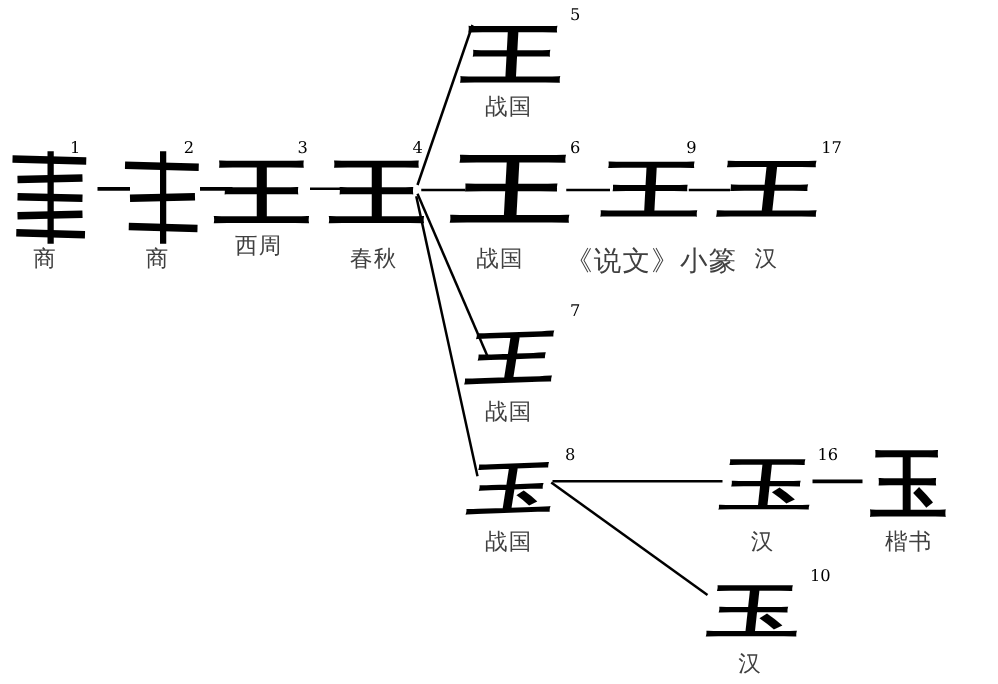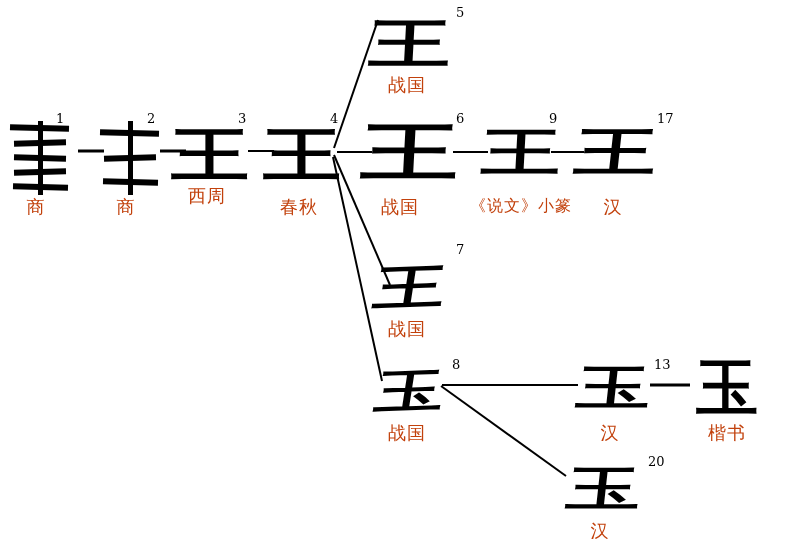--- a/index.html
+++ b/index.html
@@ -49,27 +49,27 @@
     font-size: 13px;
     color: #000000;
     line-height: 1;
     white-space: nowrap;
   }
   .era {
     position: absolute;
     transform: translateX(-50%);
     font-family: Liberation Serif, serif;
     font-size: 18px;
-    color: #c2410c;
+    color: #404040;
     line-height: 1;
     white-space: nowrap;
     letter-spacing: 1px;
   }
   .era.small {
-    font-size: 16px;
+    font-size: 22px;
   }
   
   .bone {
     position: absolute;
     transform: translate(-50%, -50%);
   }
   .bone i {
     position: absolute;
     background: #000000;
     display: block;
@@ -153,26 +153,26 @@
         <div class="idx" style="left: 28px; top: -40px;">9</div>
         <div class="era small" style="left: 0px; top: 46px;">《说文》小篆</div>
       </div>
       <div class="node" style="left: 616px; top: 152px;">
         <div class="glyph" style="font-size: 64px; transform: translate(-50%, -50%) scaleX(1.28) scaleY(0.82) skewX(-4deg);">王</div>
         <div class="idx" style="left: 41px; top: -40px;">17</div>
         <div class="era" style="left: -3px; top: 46px;">汉</div>
       </div>
       <div class="node" style="left: 614px; top: 388px;">
         <div class="glyph" style="font-size: 58px; transform: translate(-50%, -50%) scaleX(1.28) scaleY(0.82) skewX(-4deg);">玉</div>
-        <div class="idx" style="left: 40px; top: -30px;">13</div>
+        <div class="idx" style="left: 40px; top: -30px;">16</div>
         <div class="era" style="left: -4px; top: 36px;">汉</div>
       </div>
       <div class="node" style="left: 604px; top: 489px;">
         <div class="glyph" style="font-size: 58px; transform: translate(-50%, -50%) scaleX(1.28) scaleY(0.82) skewX(-4deg);">玉</div>
-        <div class="idx" style="left: 44px; top: -34px;">20</div>
+        <div class="idx" style="left: 44px; top: -34px;">10</div>
         <div class="era" style="left: -4px; top: 33px;">汉</div>
       </div>
       <div class="node" style="left: 727px; top: 388px;">
         <div class="glyph" style="font-size: 62px; transform: translate(-50%, -50%);">玉</div>
         <div class="era" style="left: 0px; top: 36px; text-align: center;">楷书</div>
       </div>
     </div>
 
 </div>
 

